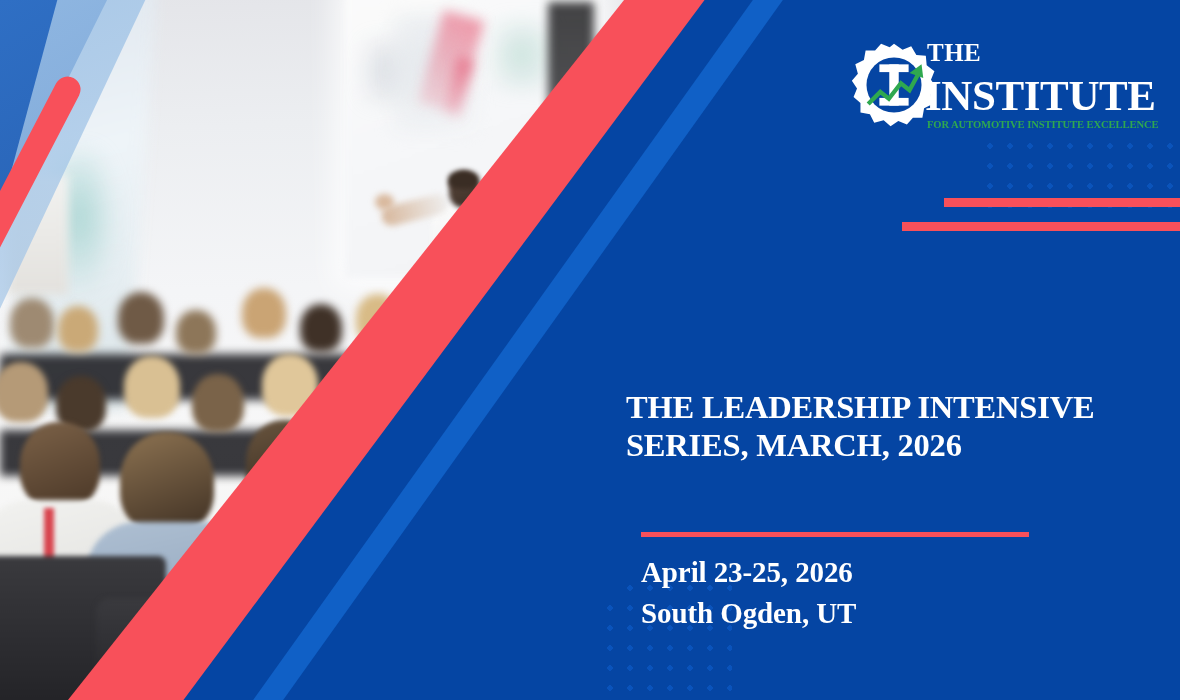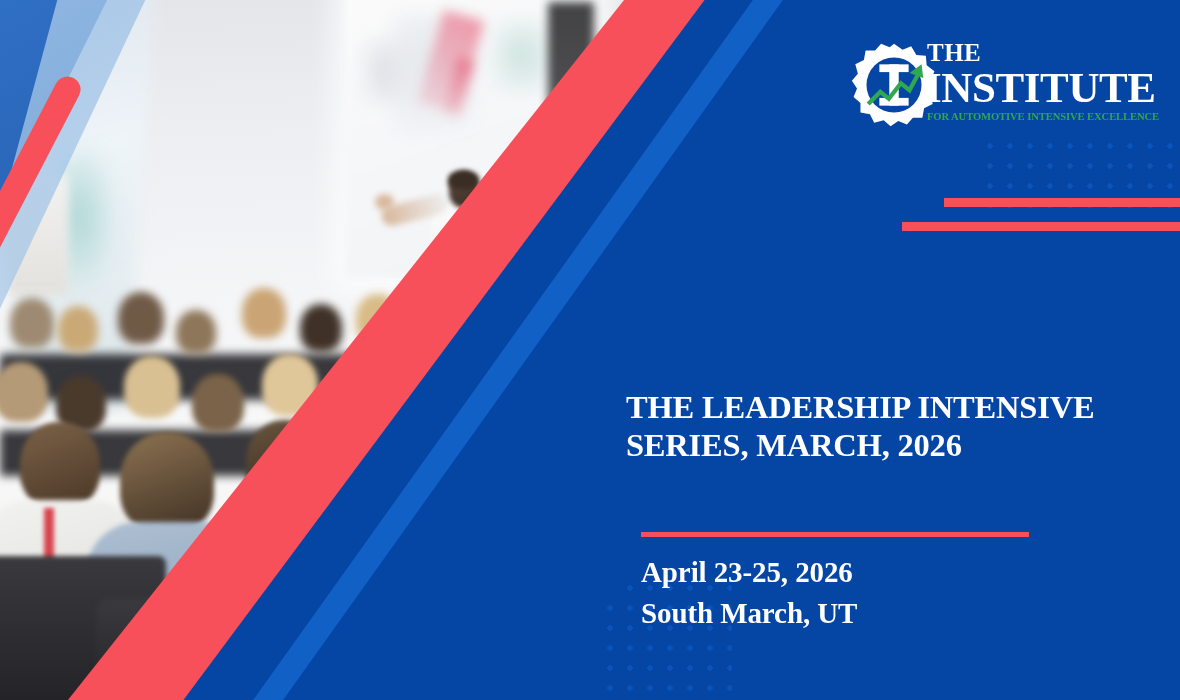--- a/index.html
+++ b/index.html
@@ -137,21 +137,21 @@
   .bar-red-2{position:absolute;left:902px;top:222px;right:-2px;height:9px;background:#F8505A;}
   .rule-red{position:absolute;left:641px;top:532px;width:388px;height:5px;background:#F8505A;}
 
   
   .logo{position:absolute;left:851px;top:38px;width:292px;height:98px;}
   .logo-mark{position:absolute;left:0;top:4px;width:86px;height:86px;}
   .logo-text{position:absolute;left:74px;top:2px;width:218px;}
   .logo-the{display:block;color:#fff;font-weight:700;font-size:25px;letter-spacing:.5px;
     line-height:1;margin-left:2px;}
   .logo-institute{display:block;color:#fff;font-weight:700;font-size:43px;letter-spacing:-.4px;
-    line-height:.98;margin-top:2px;text-align:center;}
+    line-height:.98;margin-top:10px;text-align:center;}
   .logo-tag{display:block;color:#2FA84F;font-weight:700;font-size:10.6px;letter-spacing:-.1px;
     line-height:1;margin-top:3px;margin-left:2px;white-space:nowrap;}
 
   
   .headline{position:absolute;left:626px;top:366px;width:542px;
     color:#ffffff;font-weight:700;font-size:32.5px;line-height:1.19;letter-spacing:-.2px;}
 
   
   .meta{position:absolute;left:641px;top:552px;color:#fff;}
   .meta .line{display:block;font-weight:700;font-size:29px;line-height:1.42;letter-spacing:-.1px;}
@@ -275,25 +275,25 @@
 
         <g fill="none" stroke="#2FA84F" stroke-width="5" stroke-linejoin="miter" stroke-linecap="butt">
           <polyline points="20,72 34,58 44,66 58,48 68,56 80,34"></polyline>
         </g>
         <polygon points="82,26 84,42 68,36" fill="#2FA84F"></polygon>
       </svg>
     </div>
     <div class="logo-text">
       <span class="logo-the">THE</span>
       <span class="logo-institute">INSTITUTE</span>
-      <span class="logo-tag">FOR AUTOMOTIVE INTENSIVE EXCELLENCE</span>
+      <span class="logo-tag">FOR AUTOMOTIVE INSTITUTE EXCELLENCE</span>
     </div>
   </div>
 
   <h1 class="headline">THE LEADERSHIP INTENSIVE SERIES, MARCH, 2026</h1>
 
   <div class="rule-red"></div>
   <div class="meta">
     <span class="line">April 23-25, 2026</span>
-    <span class="line">South March, UT</span>
+    <span class="line">South Ogden, UT</span>
   </div>
 
 </div>
 
 </body></html>

